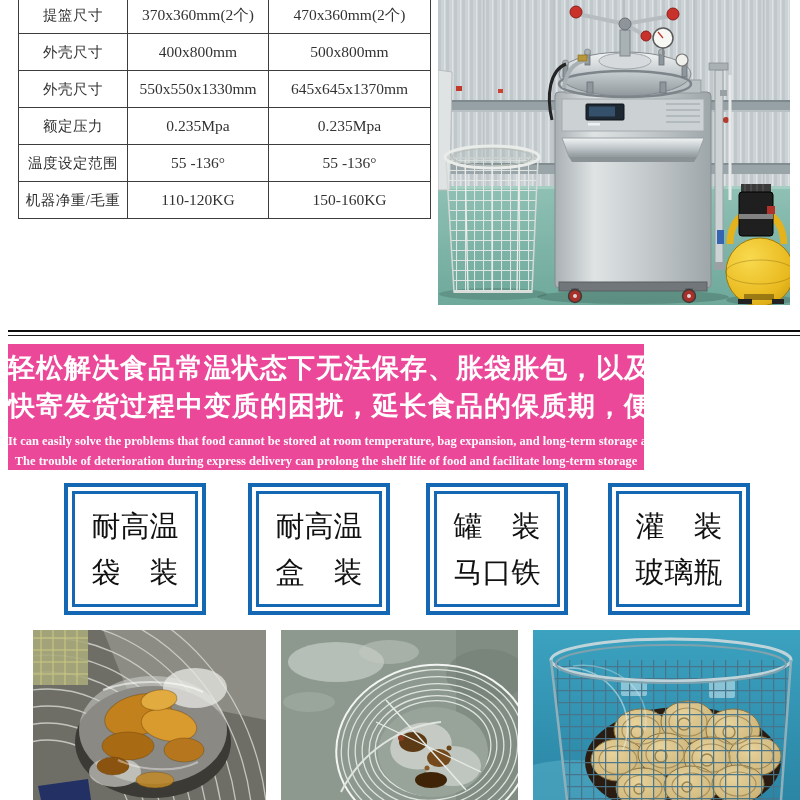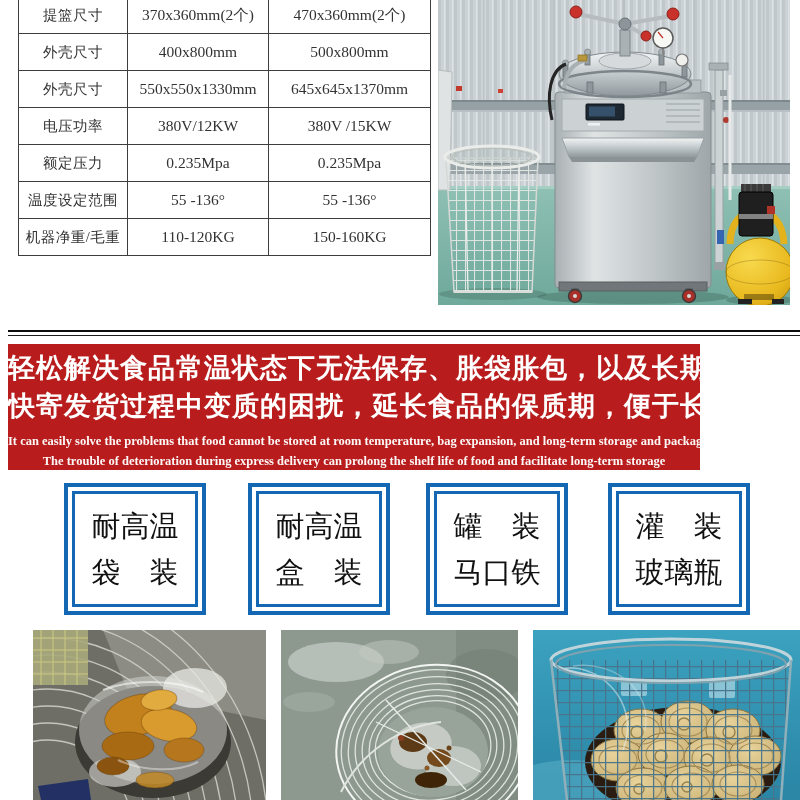--- a/index.html
+++ b/index.html
@@ -15,21 +15,21 @@
   .spec-table .c-v2{width:161px;font-size:15.5px;}
 
   
   .main-photo{position:absolute;left:430px;top:0;width:352px;height:305px;}
 
   
   .sep-a{position:absolute;left:0;top:330px;width:800px;height:2px;background:#0d0d0d;}
   .sep-b{position:absolute;left:0;top:335px;width:800px;height:1px;background:#1a1a1a;}
 
   
-  .banner{position:absolute;left:0;top:344px;width:692px;height:126px;background:#b91c1c;
+  .banner{position:absolute;left:0;top:344px;width:636px;height:126px;background:#ec4899;
           text-align:center;color:#fff;}
   .banner .zh{font-size:27px;font-weight:bold;letter-spacing:1px;line-height:38px;white-space:nowrap;}
   .banner .zh1{margin-top:5px;}
   .banner .en{font-size:12.5px;font-weight:bold;line-height:20px;white-space:nowrap;opacity:.97;}
   .banner .en1{margin-top:6px;}
 
   
   .pkg-row{position:absolute;left:0;top:483px;width:800px;height:132px;}
   .pkg-box{position:absolute;top:0;width:142px;height:132px;box-sizing:border-box;
            border:4px solid #1467b2;background:#fff;padding:4px;}
@@ -58,25 +58,20 @@
     </tr>
     <tr>
       <td class="c-label">外壳尺寸</td>
       <td class="c-v1">400x800mm</td>
       <td class="c-v2">500x800mm</td>
     </tr>
     <tr>
       <td class="c-label">外壳尺寸</td>
       <td class="c-v1">550x550x1330mm</td>
       <td class="c-v2">645x645x1370mm</td>
-    </tr>
-    <tr>
-      <td class="c-label">电压功率</td>
-      <td class="c-v1">380V/12KW</td>
-      <td class="c-v2">380V /15KW</td>
     </tr>
     <tr>
       <td class="c-label">额定压力</td>
       <td class="c-v1">0.235Mpa</td>
       <td class="c-v2">0.235Mpa</td>
     </tr>
     <tr>
       <td class="c-label">温度设定范围</td>
       <td class="c-v1">55 -136°</td>
       <td class="c-v2">55 -136°</td>

